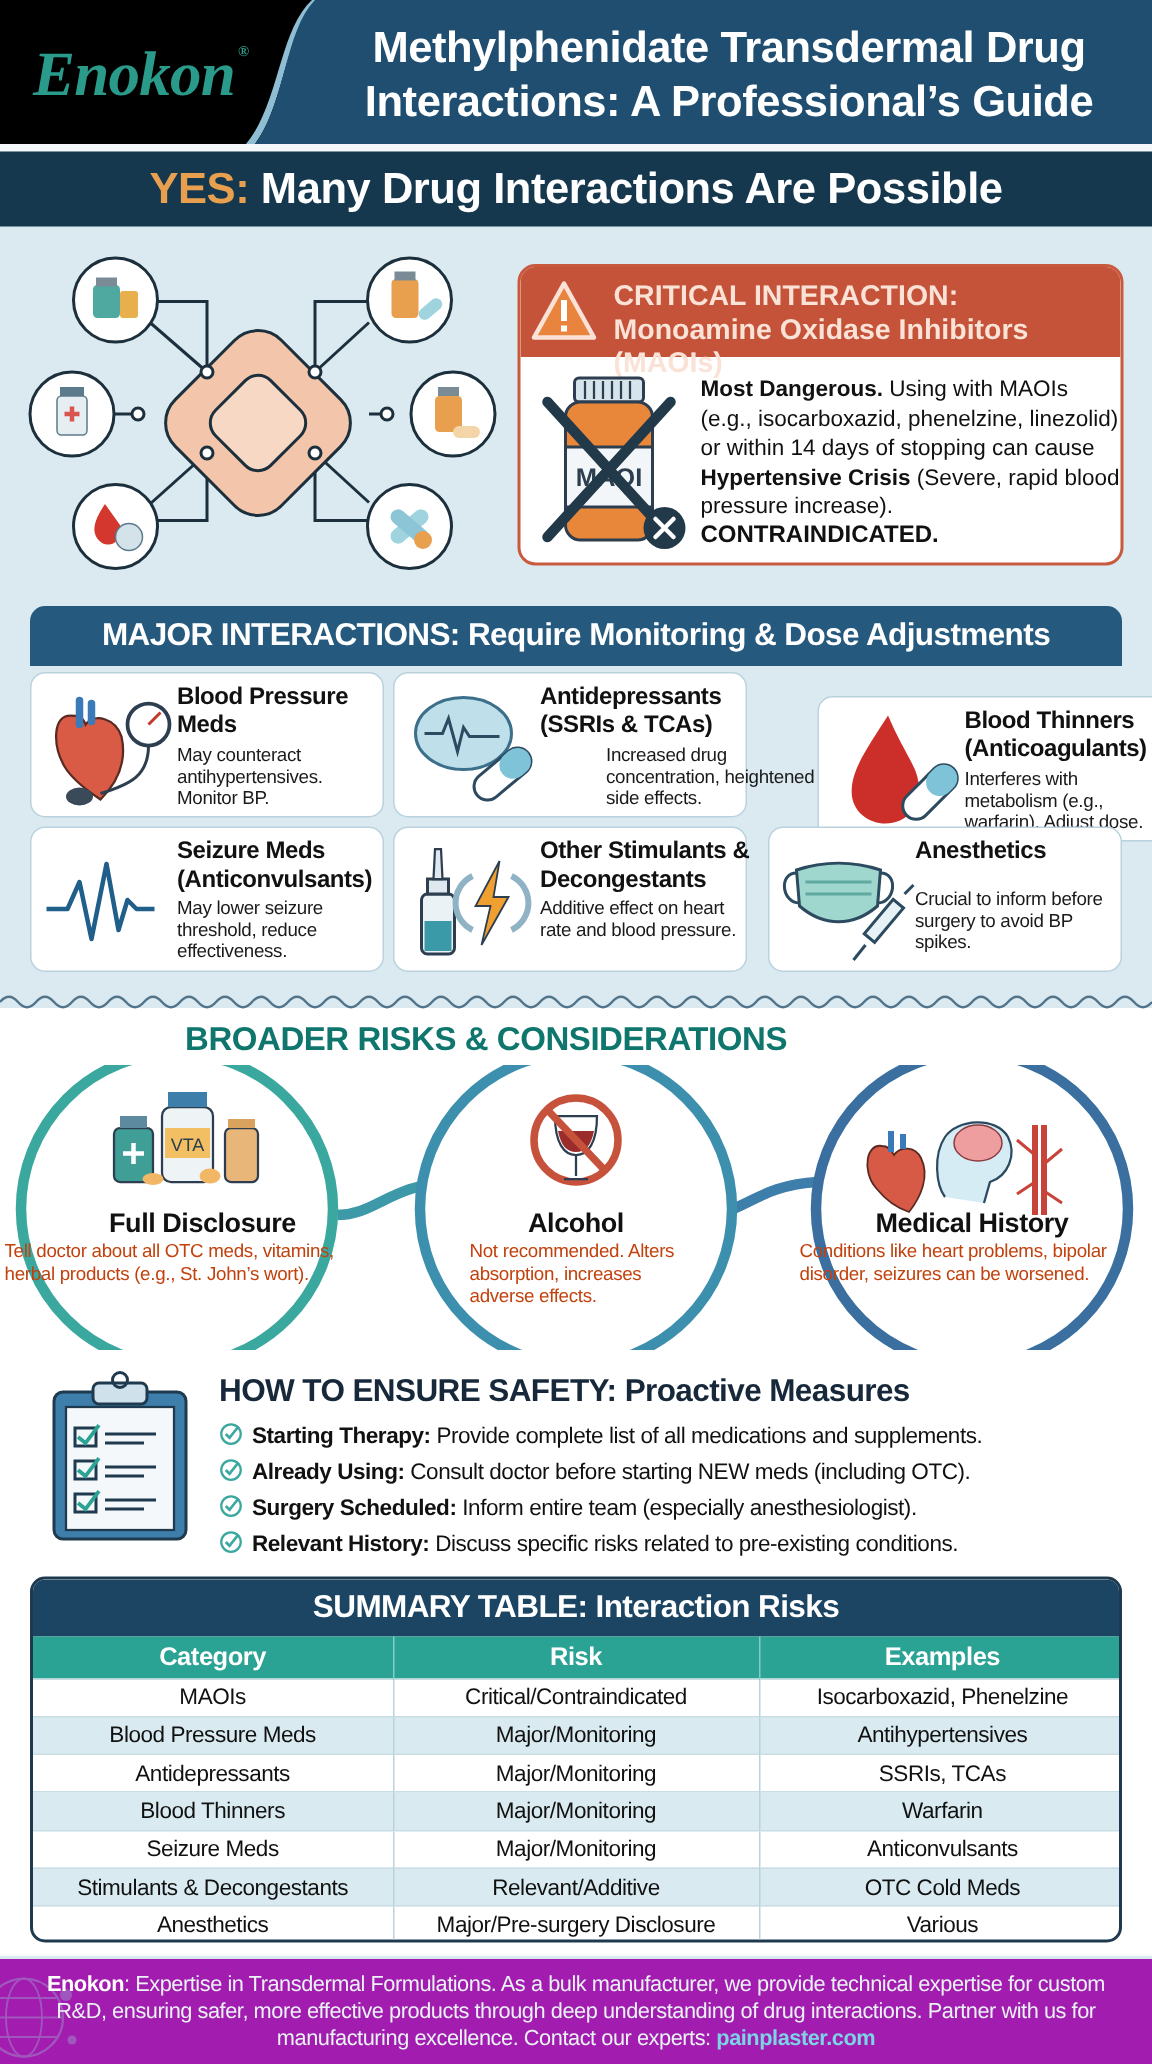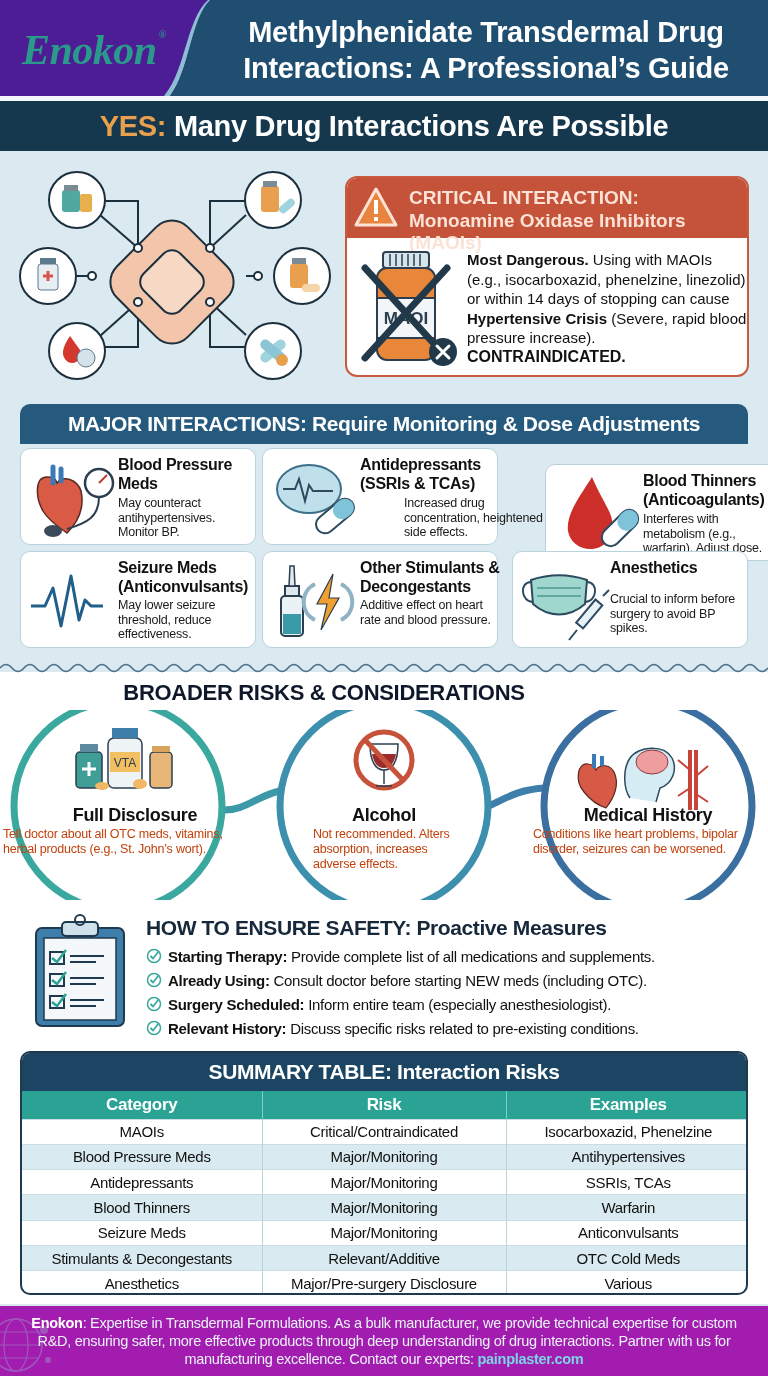--- a/index.html
+++ b/index.html
@@ -6,21 +6,21 @@
   html, body { width: 768px; height: 1376px; overflow: hidden; }
   body {
     font-family: "Liberation Sans", "DejaVu Sans", sans-serif;
     background: #dbeaf0;
     color: #15202b;
     position: relative;
   }
   
   .header {
     position: absolute; left: 0; top: 0; width: 768px; height: 96px;
-    background: #4c1d95;
+    background: #000000;
   }
   .logo {
     position: absolute; left: 22px; top: 26px;
     font-family: "Liberation Serif", "DejaVu Serif", serif;
     font-style: italic; font-weight: bold;
     font-size: 42px; color: #2a9a8a; letter-spacing: -0.5px;
   }
   .logo sup { font-size: 10px; font-style: normal; color: #2a9a8a; vertical-align: 26px; margin-left: 2px; }
   .title-band {
     position: absolute; left: 170px; top: 0; width: 598px; height: 96px;
@@ -82,21 +82,21 @@
   .card .ct { position: absolute; left: 97px; top: 6px; width: 140px; font-size: 16px; font-weight: bold; line-height: 19px; color: #111; letter-spacing: -0.3px; }
   .card .cd { position: absolute; left: 97px; width: 140px; font-size: 12.5px; line-height: 14.5px; color: #1a1a1a; letter-spacing: -0.2px; }
 
   
   .wave { position: absolute; left: 0; top: 660px; width: 768px; height: 16px; }
   .white-section { position: absolute; left: 0; top: 672px; width: 768px; height: 632px; background: #ffffff; }
 
   
   .broader-title {
     position: absolute; left: 0; top: 680px; width: 648px; text-align: center;
-    font-size: 22px; font-weight: bold; color: #0f172a; letter-spacing: -0.3px;
+    font-size: 22px; font-weight: bold; color: #0f766e; letter-spacing: -0.3px;
   }
   .circles { position: absolute; left: 0; top: 710px; width: 768px; height: 190px; }
   .circ-title { position: absolute; width: 230px; text-align: center; font-size: 18px; font-weight: bold; color: #111; letter-spacing: -0.3px; }
   .circ-desc { position: absolute; width: 230px; text-align: left; font-size: 12.5px; line-height: 15px; color: #c2410c; letter-spacing: -0.2px; }
 
   
   .clip { position: absolute; left: 30px; top: 912px; }
   .safety-title { position: absolute; left: 146px; top: 916px; font-size: 21px; font-weight: bold; color: #16283a; letter-spacing: -0.4px; }
   .safety-item { position: absolute; left: 146px; font-size: 15px; color: #111; letter-spacing: -0.3px; white-space: nowrap; }
   .safety-item .chk { display: inline-block; width: 16px; margin-right: 6px; vertical-align: -2px; }

